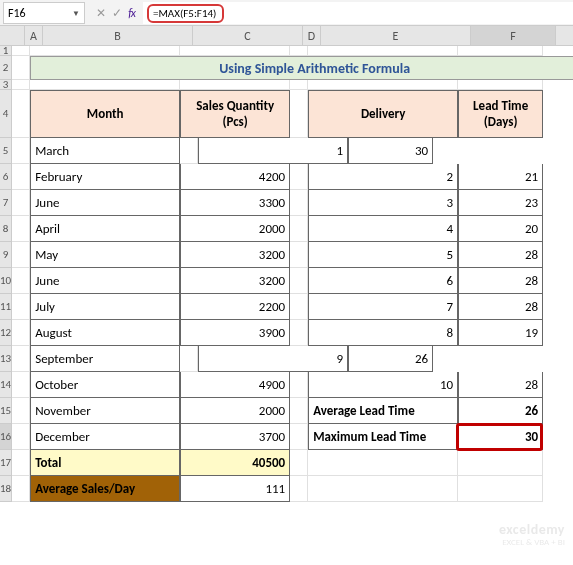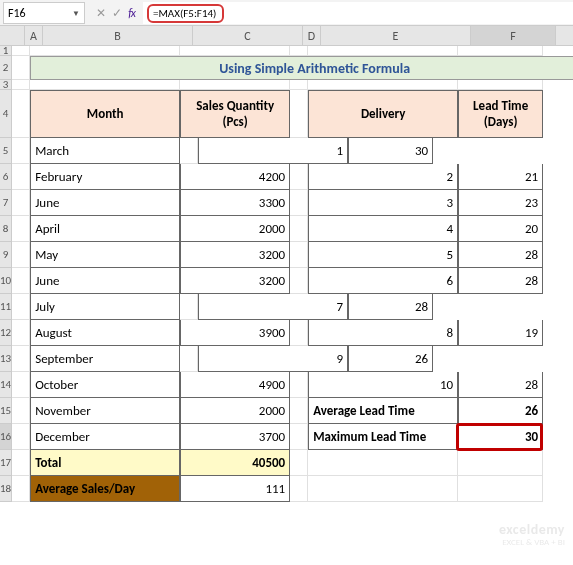--- a/index.html
+++ b/index.html
@@ -307,20 +307,21 @@
         <div class="cell col-A h-data"></div>
         <div class="cell tbl-cell col-B h-data">June</div>
         <div class="cell tbl-cell rt col-C h-data">3200</div>
         <div class="cell col-D h-data"></div>
         <div class="cell tbl-cell rt col-E h-data">6</div>
         <div class="cell tbl-cell rt col-F h-data">28</div>
       </div>
       <div class="row h-data">
         <div class="cell col-A h-data"></div>
         <div class="cell tbl-cell col-B h-data">July</div>
+        <div class="cell tbl-cell rt col-C h-data">2200</div>
         <div class="cell col-D h-data"></div>
         <div class="cell tbl-cell rt col-E h-data">7</div>
         <div class="cell tbl-cell rt col-F h-data">28</div>
       </div>
       <div class="row h-data">
         <div class="cell col-A h-data"></div>
         <div class="cell tbl-cell col-B h-data">August</div>
         <div class="cell tbl-cell rt col-C h-data">3900</div>
         <div class="cell col-D h-data"></div>
         <div class="cell tbl-cell rt col-E h-data">8</div>

